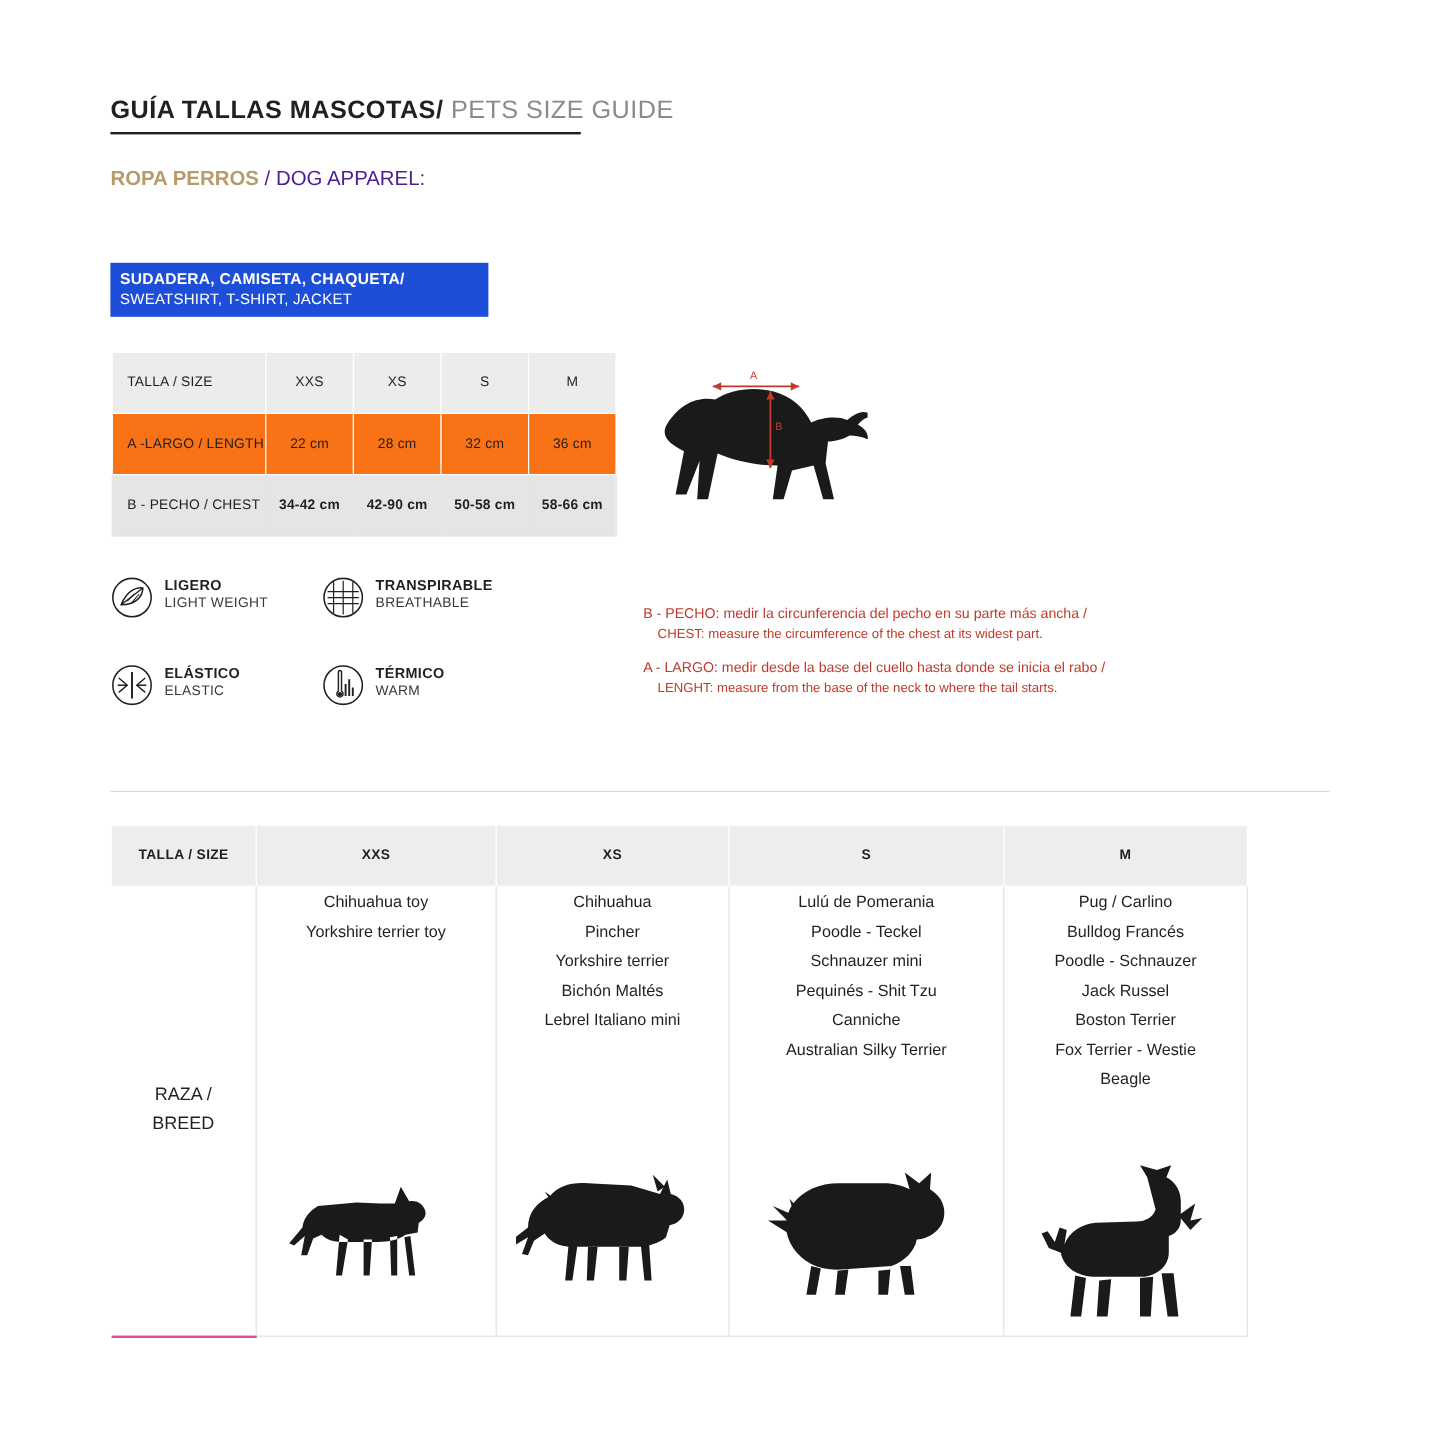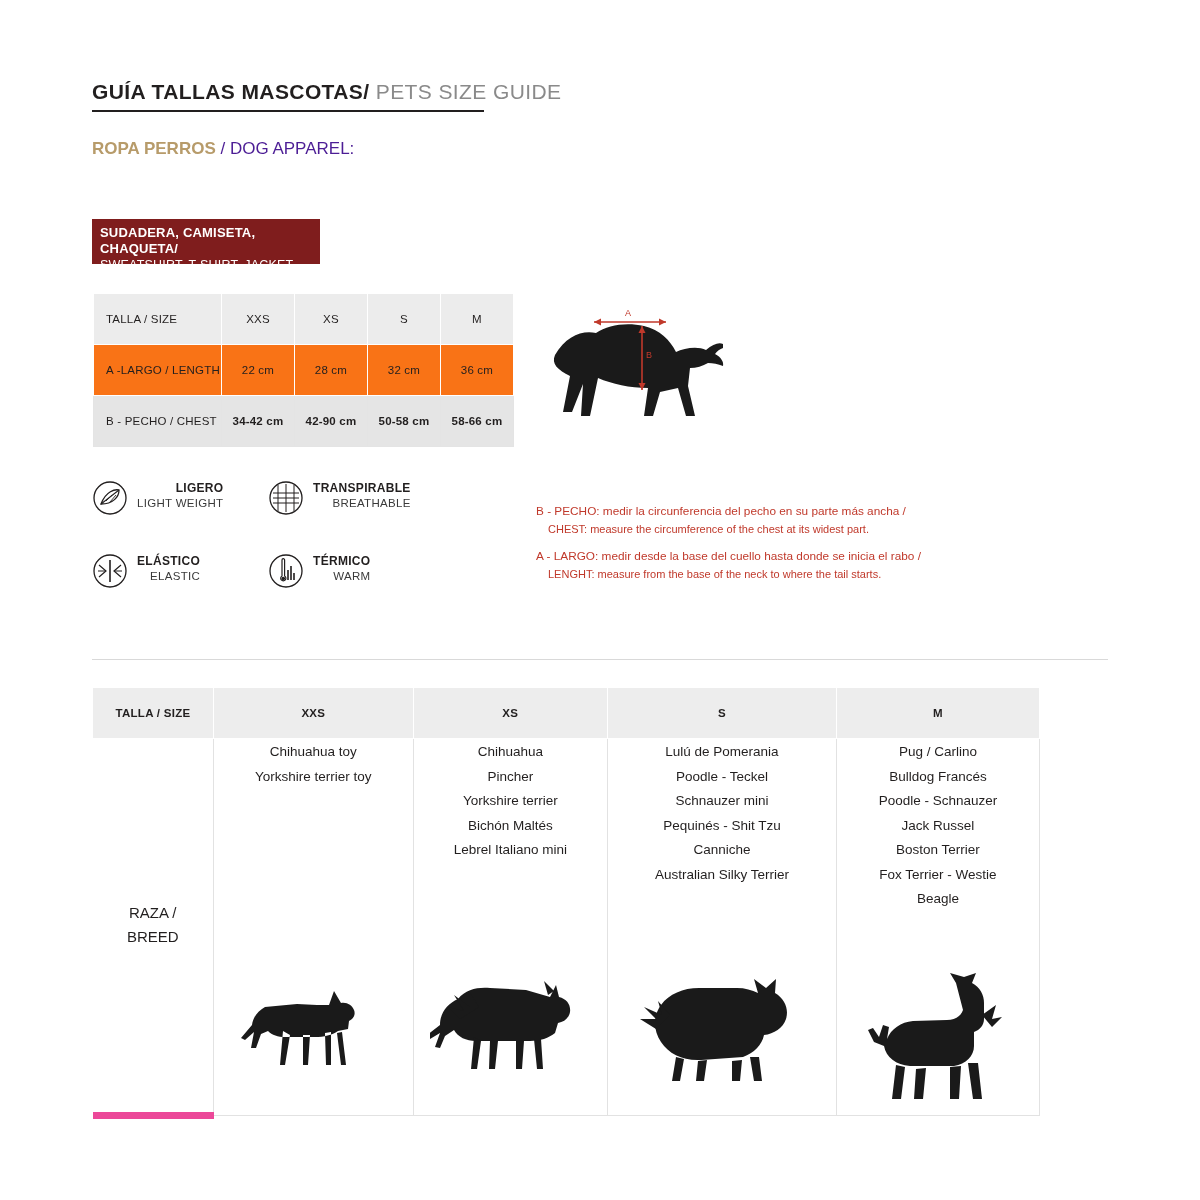--- a/index.html
+++ b/index.html
@@ -59,23 +59,23 @@
   .subtitle .alt {
     color: #4c1d95;
     font-weight: normal;
   }
 
   
   .cat-band {
     position: absolute;
     left: 92px;
     top: 219px;
-    width: 228px;
+    width: 315px;
     height: 45px;
-    background: #7f1d1d;
+    background: #1d4ed8;
     color: #ffffff;
     padding: 6px 8px 0 8px;
     box-sizing: border-box;
     line-height: 16px;
   }
   .cat-band .l1 {
     font-size: 13px;
     font-weight: bold;
     letter-spacing: 0.2px;
   }
@@ -118,21 +118,20 @@
   .features {
     position: absolute;
     left: 93px;
     top: 478px;
     width: 420px;
   }
   .feat {
     position: absolute;
     width: 200px;
     height: 60px;
-    text-align: right;
   }
   .feat .ico {
     position: absolute;
     left: 0;
     top: 3px;
     width: 34px;
     height: 34px;
   }
   .feat .txt {
     position: absolute;
@@ -211,21 +210,21 @@
     text-align: center;
     height: 372px;
     position: relative;
   }
   .breed-table td.breedlabel {
     vertical-align: middle;
     padding-top: 0;
     font-size: 15px;
     line-height: 24px;
     border-left: none;
-    border-bottom: 7px solid #ec4899;
+    border-bottom: 2px solid #ec4899;
   }
   .breed-list {
     font-size: 13.5px;
     line-height: 24.5px;
     color: #221f1f;
   }
   .breed-sil {
     position: absolute;
     left: 0;
     bottom: 14px;

